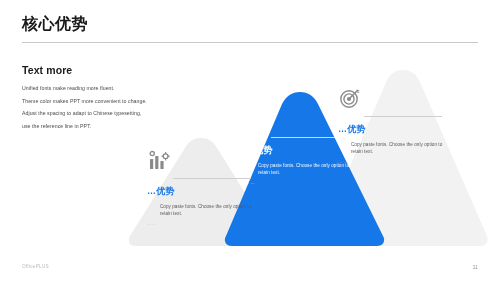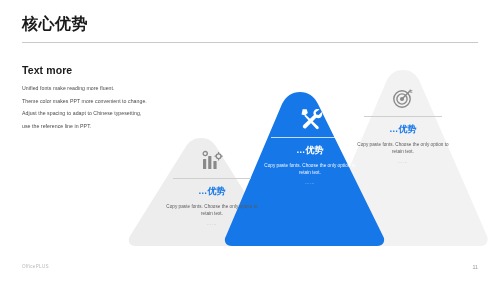--- a/index.html
+++ b/index.html
@@ -78,21 +78,20 @@
   }
   .mountains svg {
     display: block;
     width: 500px;
     height: 190px;
   }
 
   
   .peak {
     position: absolute;
-    text-align: center;
   }
   .peak .peak-icon {
     display: block;
     margin: 0 auto 6px auto;
     line-height: 0;
   }
   .peak .peak-rule {
     width: 78px;
     height: 1px;
     margin: 0 auto 7px auto;

